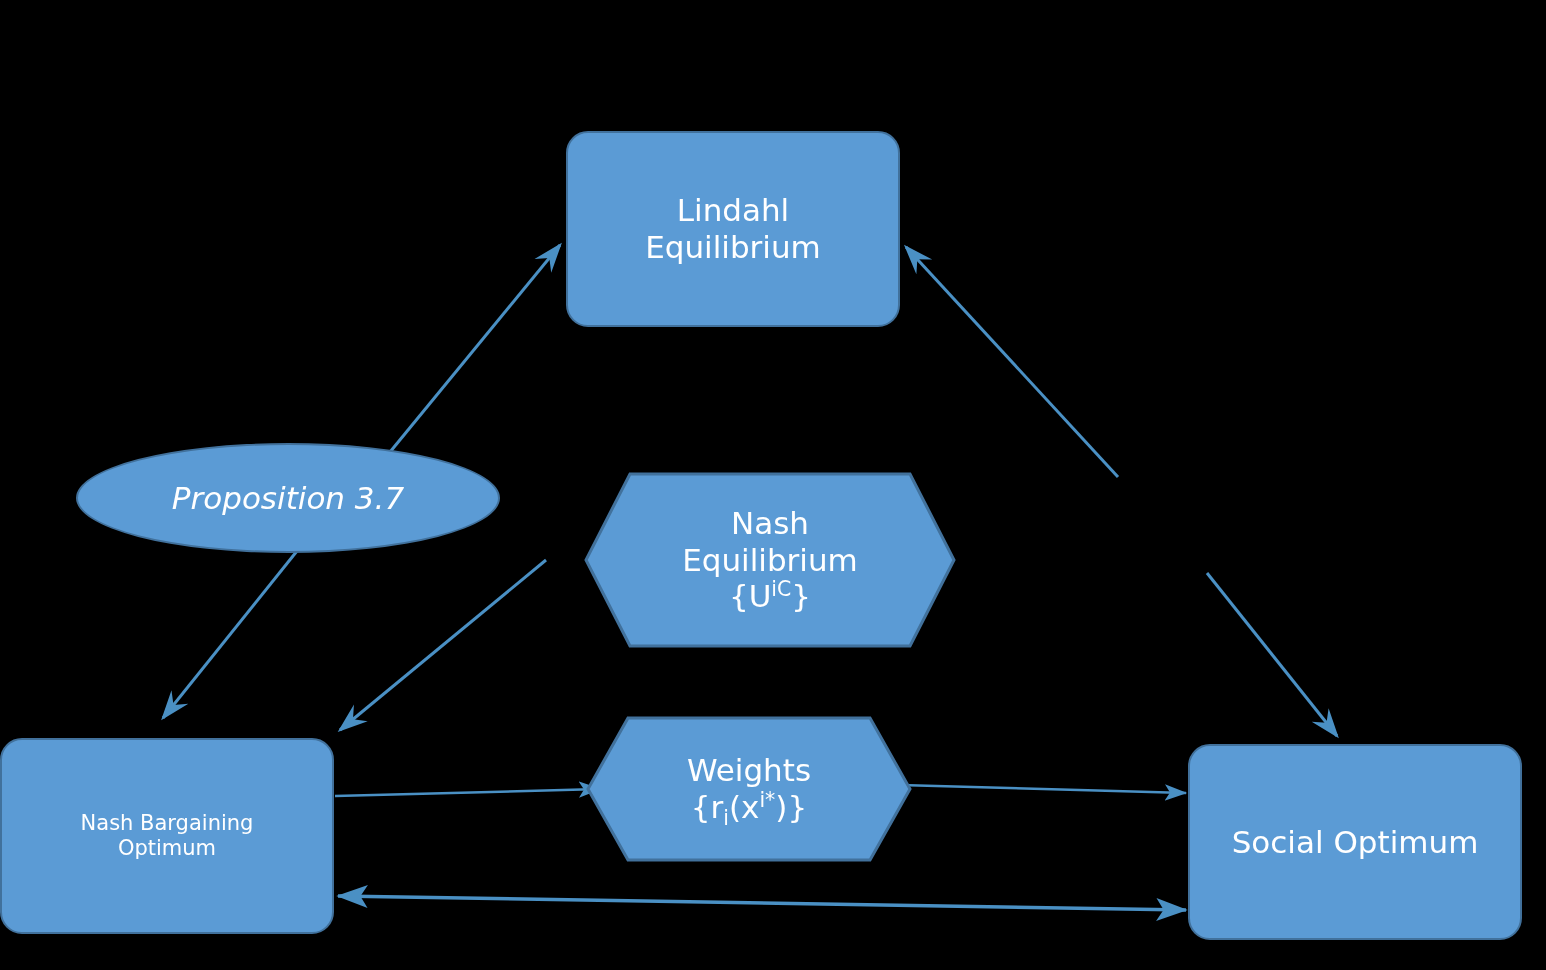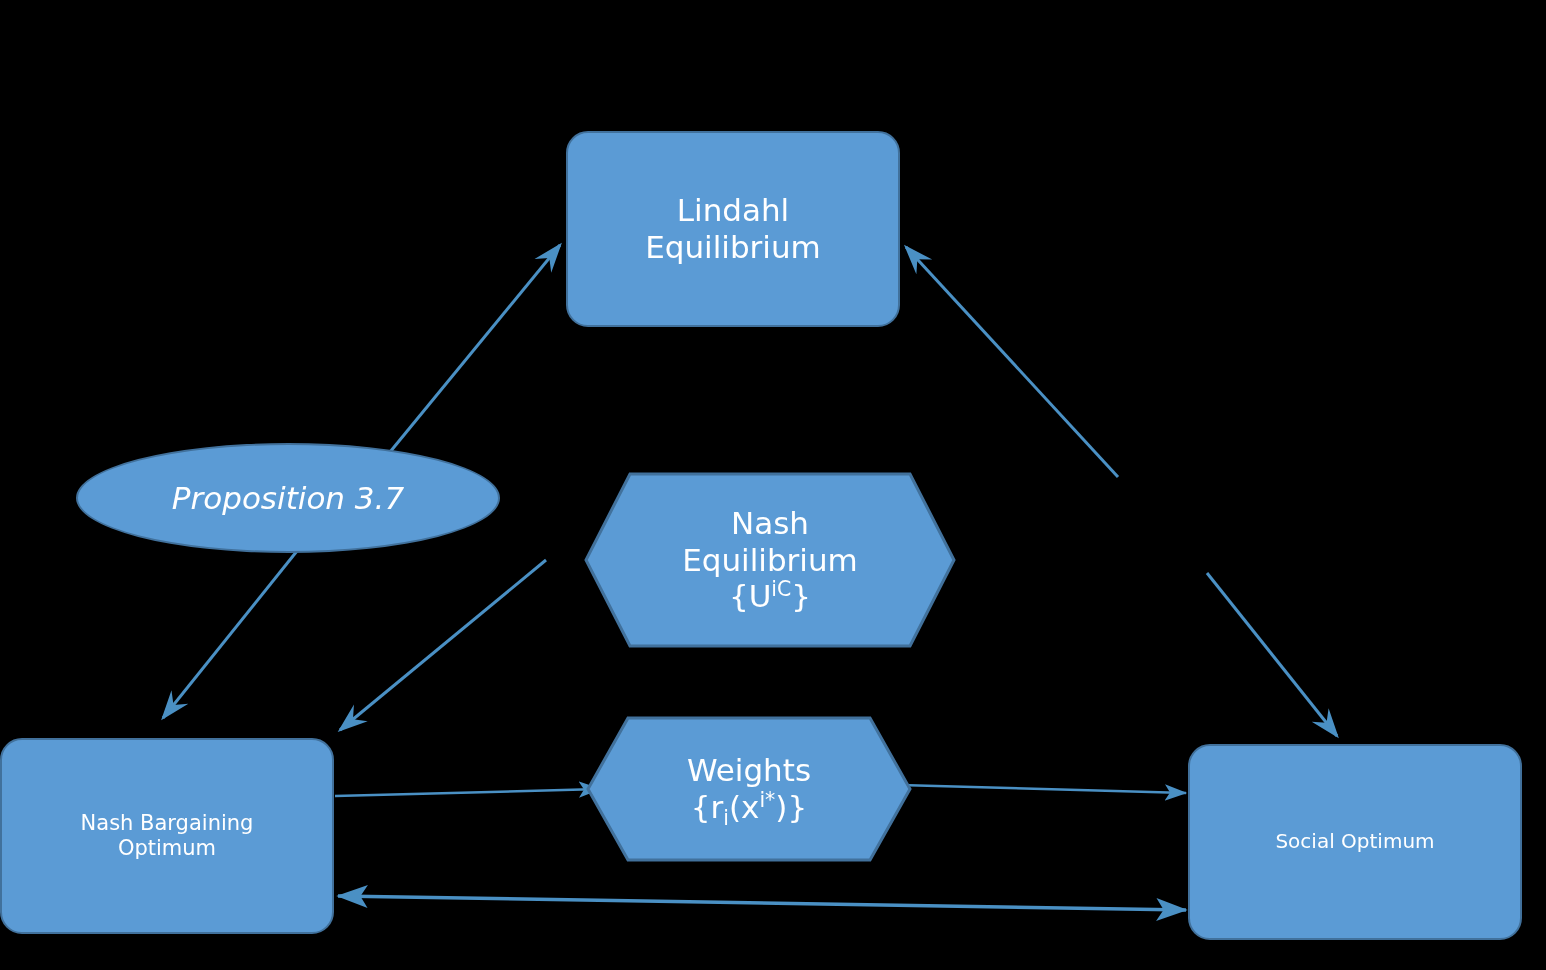--- a/index.html
+++ b/index.html
@@ -69,21 +69,21 @@
     color: #FFFFFF;
     line-height: 1.18;
     box-sizing: border-box;
   }
 
   
   #node-lindahl { left: 566px; top: 131px; width: 334px; height: 196px; font-size: 31px; }
   #node-prop37  { left: 76px;  top: 443px; width: 424px; height: 110px; font-size: 31px; font-style: italic; }
   #node-prop38  { left: 1012px;top: 467px; width: 424px; height: 110px; font-size: 31px; }
   #node-nbs     { left: 0px;   top: 738px; width: 334px; height: 196px; font-size: 21px; }
-  #node-so      { left: 1188px;top: 744px; width: 334px; height: 196px; font-size: 20px; }
+  #node-so      { left: 1188px;top: 744px; width: 334px; height: 196px; font-size: 31px; }
   #node-nasheq  { left: 584px; top: 472px; width: 372px; height: 176px; font-size: 31px; text-decoration: underline; }
   #node-weights { left: 586px; top: 716px; width: 326px; height: 146px; font-size: 31px; }
 
   .sup { font-size: 0.66em; vertical-align: super; line-height: 0; }
   .sub { font-size: 0.66em; vertical-align: sub;   line-height: 0; }
 </style>
 </head>
 <body>
 
 <div id="canvas">

